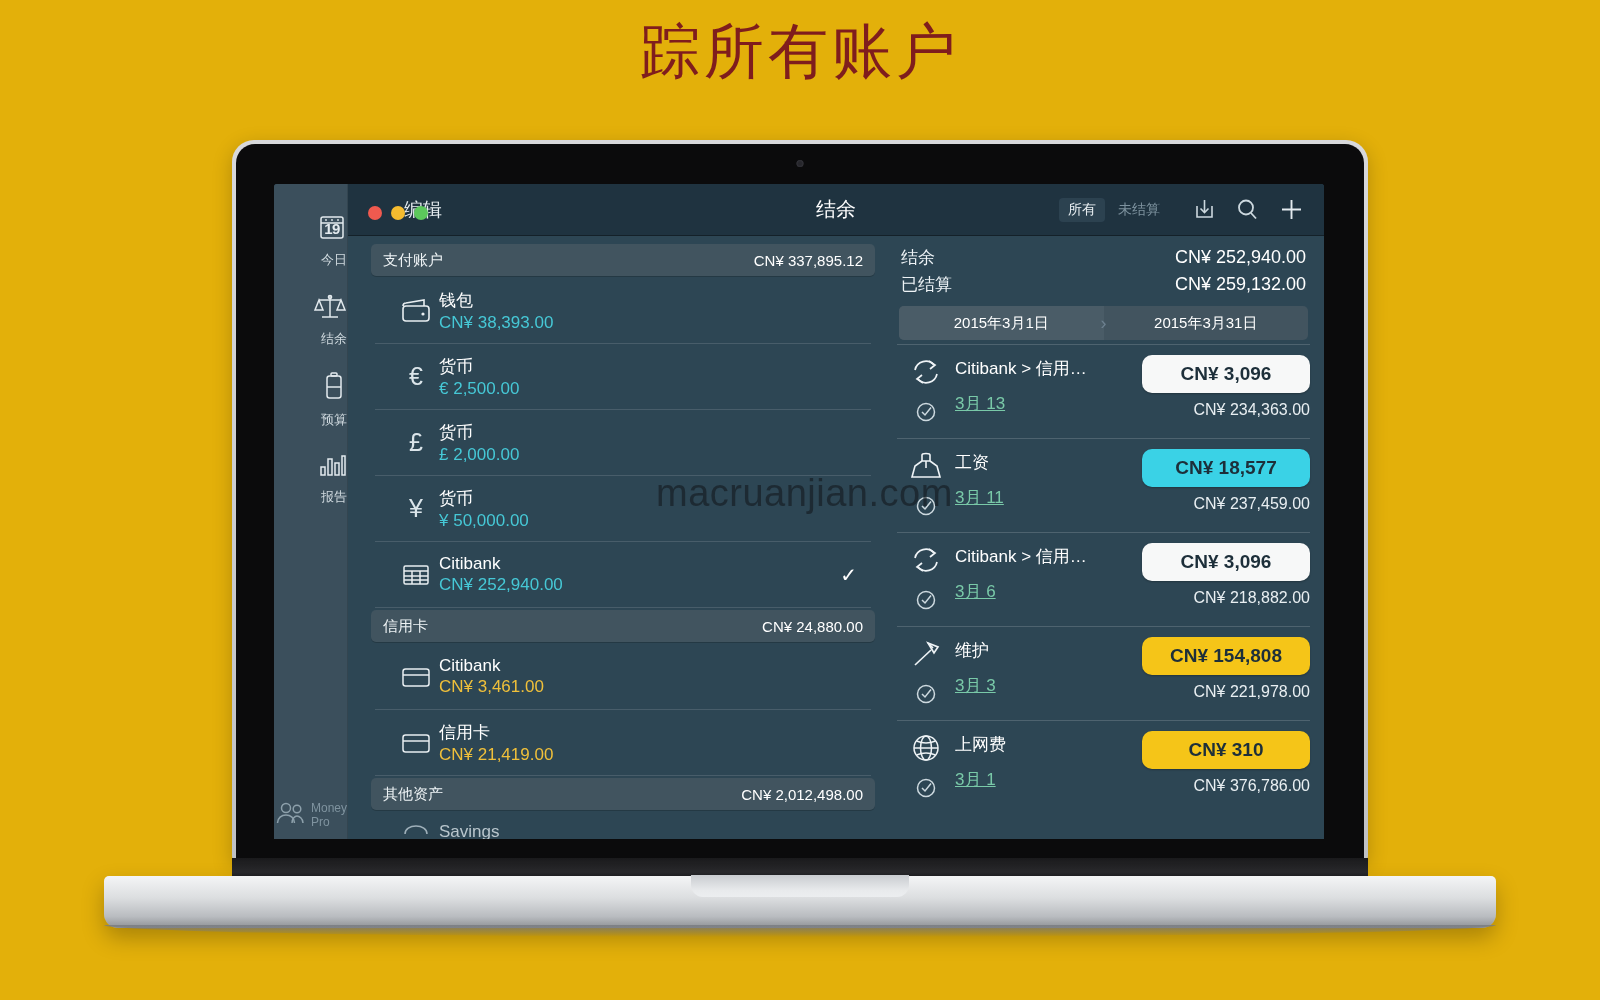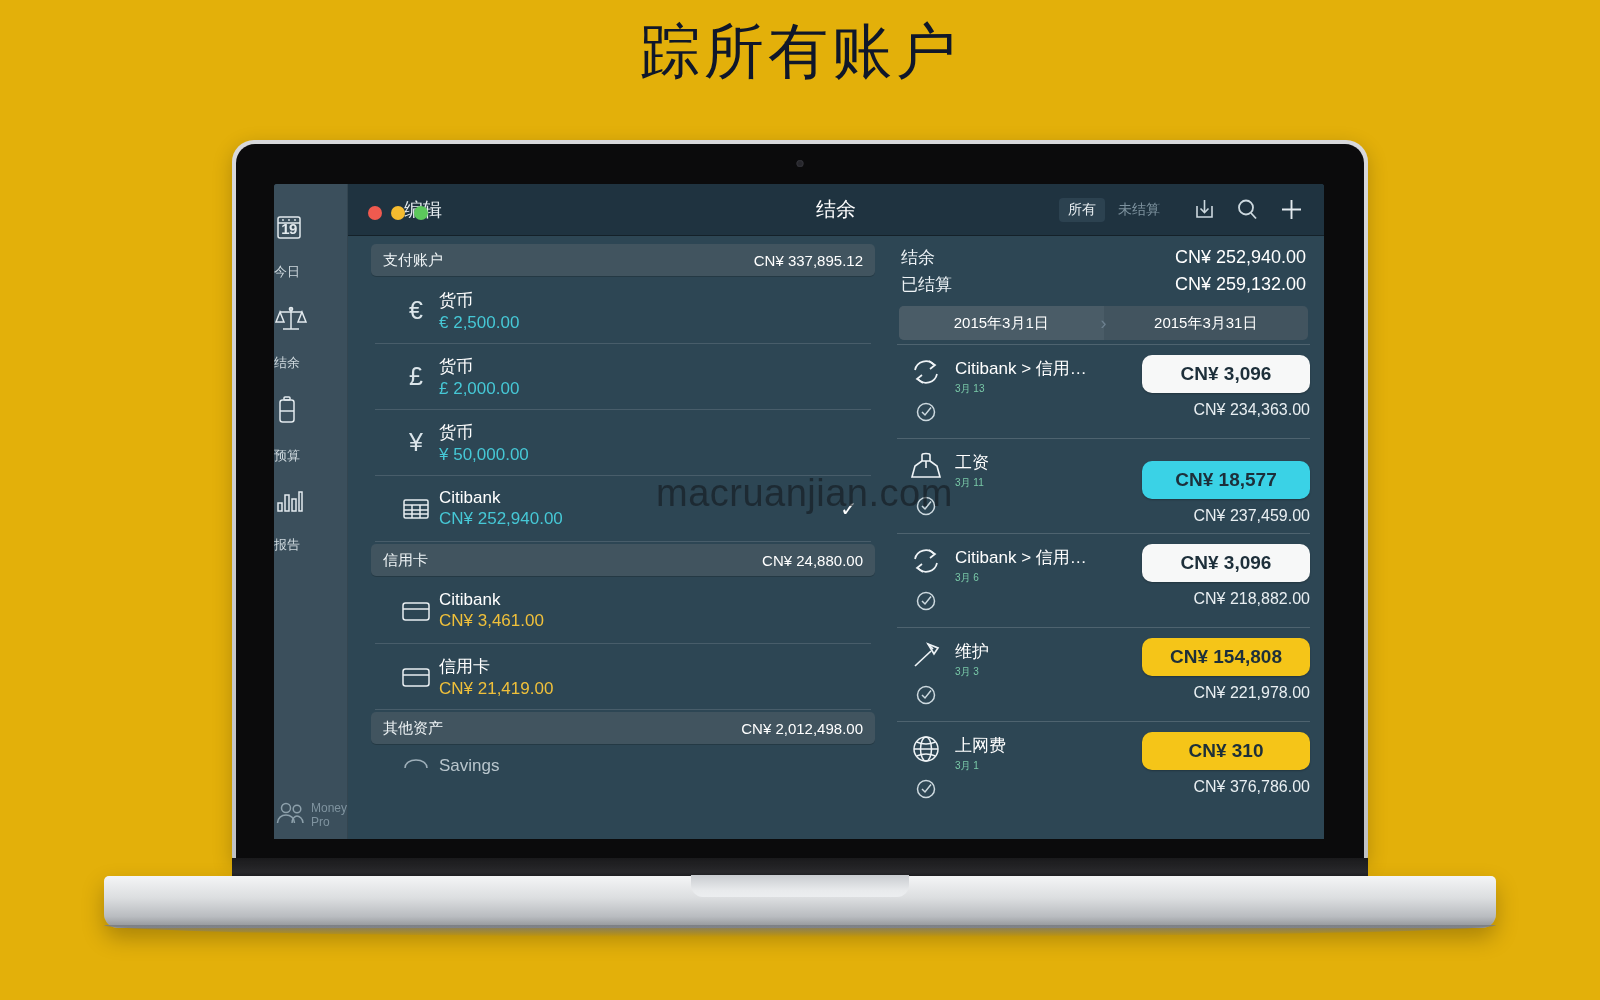--- a/index.html
+++ b/index.html
@@ -8,21 +8,21 @@
     overflow: hidden;
     font-family: "Liberation Sans", "DejaVu Sans", sans-serif;
   }
   body { background: #e3b00a; position: relative; }
 
   
   .headline {
     position: absolute; top: 16px; left: 0; width: 100%;
     text-align: center;
     font-size: 60px; font-weight: 400; letter-spacing: 4px;
-    color: #0f172a;
+    color: #7f1d1d;
     line-height: 1.2;
   }
 
   
   .laptop { position: absolute; left: 0; top: 0; width: 1600px; height: 1000px; }
 
   .lid {
     position: absolute; left: 232px; top: 140px;
     width: 1136px; height: 722px;
     background: linear-gradient(180deg,#d8d9db 0%, #bfc1c4 100%);
@@ -76,21 +76,21 @@
   .app { position: absolute; inset: 0; display: flex; }
 
   .sidebar {
     width: 74px; flex: 0 0 74px;
     background: #3b4f5c;
     position: relative;
     border-right: 1px solid rgba(0,0,0,.12);
   }
   .side-item {
     margin-top: 22px;
-    display: flex; flex-direction: column; align-items: flex-start; gap: 17px;
+    display: flex; flex-direction: column; align-items: flex-end; gap: 5px;
     color: #dfe6ea;
   }
   .side-item:first-child { margin-top: 28px; }
   .side-label { font-size: 13px; color: #cfd9de; }
   .side-foot {
     position: absolute; bottom: 8px; left: 0; width: 100%;
     display: flex; flex-direction: row; align-items: center; gap: 3px;
   }
   .side-foot .side-label { font-size: 12px; color: #7f939f; }
 
@@ -181,32 +181,32 @@
     min-height: 94px;
   }
   .tx-left { width: 58px; flex: 0 0 58px; display: flex; flex-direction: column; align-items: center; gap: 10px; padding-top: 2px; }
   .tx-ico { color: #eef3f6; }
   .tx-chk { color: #cdd9df; }
   .tx-mid { flex: 1; min-width: 0; padding-top: 2px; }
   .tx-title {
     font-size: 17px; color: #ffffff;
     white-space: nowrap; overflow: hidden; text-overflow: ellipsis;
   }
-  .tx-date { font-size: 10px; color: #79c9a8; margin-top: 2px; }
+  .tx-date { font-size: 17px; color: #79c9a8; margin-top: 12px; text-decoration: underline; }
   .tx-right { width: 178px; flex: 0 0 178px; display: flex; flex-direction: column; align-items: flex-end; gap: 8px; }
   .pill {
     min-width: 168px; height: 38px;
     display: flex; align-items: center; justify-content: center;
     border-radius: 10px;
     font-size: 19px; font-weight: bold;
     color: #1d2f3a;
     box-shadow: 0 1px 2px rgba(0,0,0,.25);
   }
   .pill.white { background: #f7f8f8; }
-  .pill.cyan  { background: #3ad2e6; margin-top: 12px; }
+  .pill.cyan  { background: #3ad2e6; }
   .pill.gold  { background: #f5c518; }
   .tx-bal { font-size: 16px; color: #e9eff2; }
 
   
   .watermark {
     position: absolute; left: 656px; top: 472px;
     font-size: 38px; color: rgba(20,26,30,.62);
     letter-spacing: .5px; pointer-events: none; z-index: 60;
   }
 
@@ -333,20 +333,33 @@
 
             <div class="panes">
 
               <div class="pane-left">
 
                 <div class="grp-head">
                   <span class="grp-name">支付账户</span>
                   <span class="grp-total">CN¥ 337,895.12</span>
                 </div>
 
+                <div class="acct">
+                  <span class="acct-icon">
+                    <svg width="34" height="28" viewBox="0 0 34 28" fill="none" stroke="#e8eef1" stroke-width="1.6">
+                      <path d="M4 9 C4 7 5 6 7 6 L25 3 L25 9"></path>
+                      <rect x="4" y="9" width="26" height="15" rx="3"></rect>
+                      <circle cx="24" cy="17" r="1.6" fill="#e8eef1" stroke="none"></circle>
+                    </svg>
+                  </span>
+                  <span class="acct-txt">
+                    <span class="acct-name">钱包</span>
+                    <span class="acct-amt">CN¥ 38,393.00</span>
+                  </span>
+                </div>
 
                 <div class="acct">
                   <span class="acct-icon sym">€</span>
                   <span class="acct-txt">
                     <span class="acct-name">货币</span>
                     <span class="acct-amt">€ 2,500.00</span>
                   </span>
                 </div>
 
                 <div class="acct">

